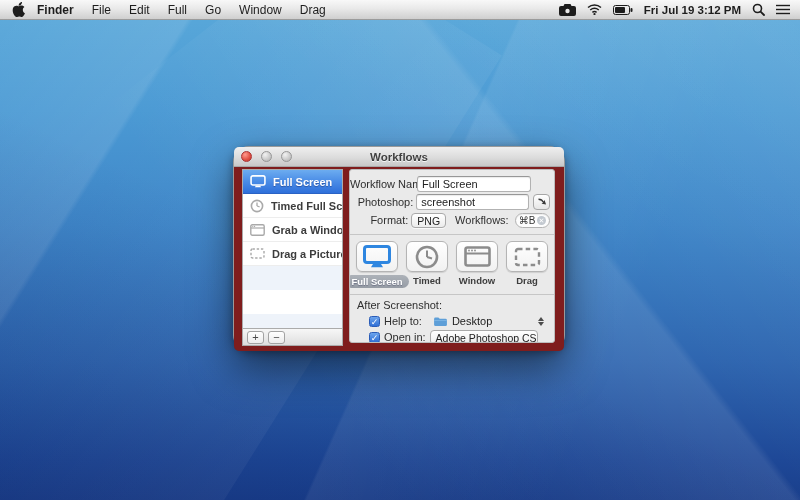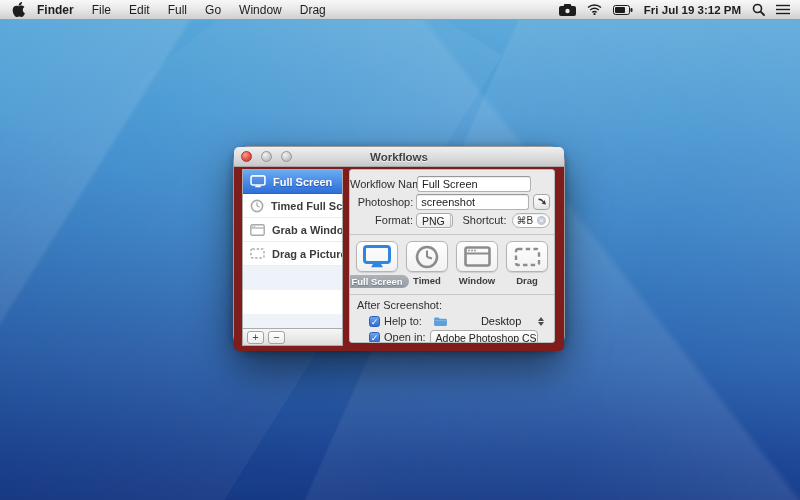--- a/index.html
+++ b/index.html
@@ -100,21 +100,21 @@
   .mode-label.capsule { background:linear-gradient(180deg,#adb2b9,#969ca5); color:#fff;
     border-radius:8px; padding:1px 6px; text-shadow:0 1px 1px rgba(0,0,50,.3); }
 
   .after-head { font-size:11px; color:#2f2f2f; padding-left:7px; height:14px; flex:0 0 14px; }
   .crow { display:flex; align-items:center; height:16px; flex:0 0 16px; padding-left:19px; }
   .checkbox { width:11px; height:11px; border-radius:2.5px; margin-right:4px; flex:0 0 11px;
     background:linear-gradient(180deg,#6ca4ec,#2f6fd6); border:1px solid #2a5cb8;
     color:#fff; font-size:9px; line-height:10px; font-weight:bold; text-align:center; cursor:default; }
   .clabel { font-size:11px; color:#2f2f2f; white-space:nowrap; }
   .crow .folder { margin:0 4px 0 11px; display:flex; }
-  .cvalue { font-size:11px; color:#222;margin-left:29px; }
+  .cvalue { font-size:11px; color:#222; }
   .spacer { flex:1; }
   .icon { display:flex; align-items:center; justify-content:center; }
 </style>
 </head>
 <body>
 
 <div class="desktop">
   <div class="beam beam1"></div>
   <div class="beam beam2"></div>
   <div class="beam beam3"></div>
@@ -255,21 +255,21 @@
             </span>
           </span>
         </div>
 
         <div class="frow">
           <span class="flabel">Format:</span>
           <span class="popup" style="width:38px;">
             <span class="ptext">PNG</span>
             <span class="pstep"></span>
           </span>
-          <span class="flabel" style="width:auto; margin-left:9px;">Shortcut:</span>
+          <span class="flabel" style="width:auto; margin-left:9px;">Workflows:</span>
           <span class="shortcut-field" style="margin-left:3px;">
             <span>⌘B</span>
             <span class="clear-btn">✕</span>
           </span>
         </div>
 
         <div class="sep"></div>
 
         <div class="modes">
           <div class="mode">

